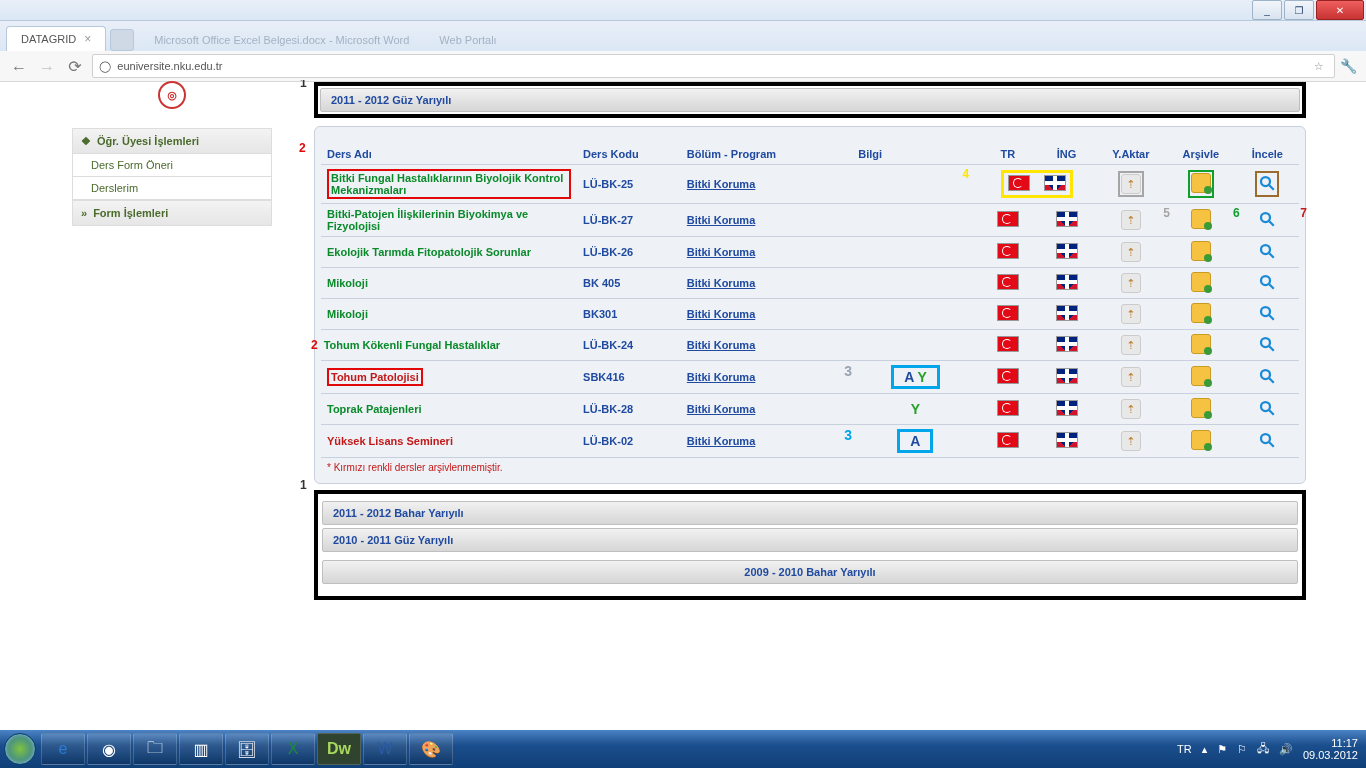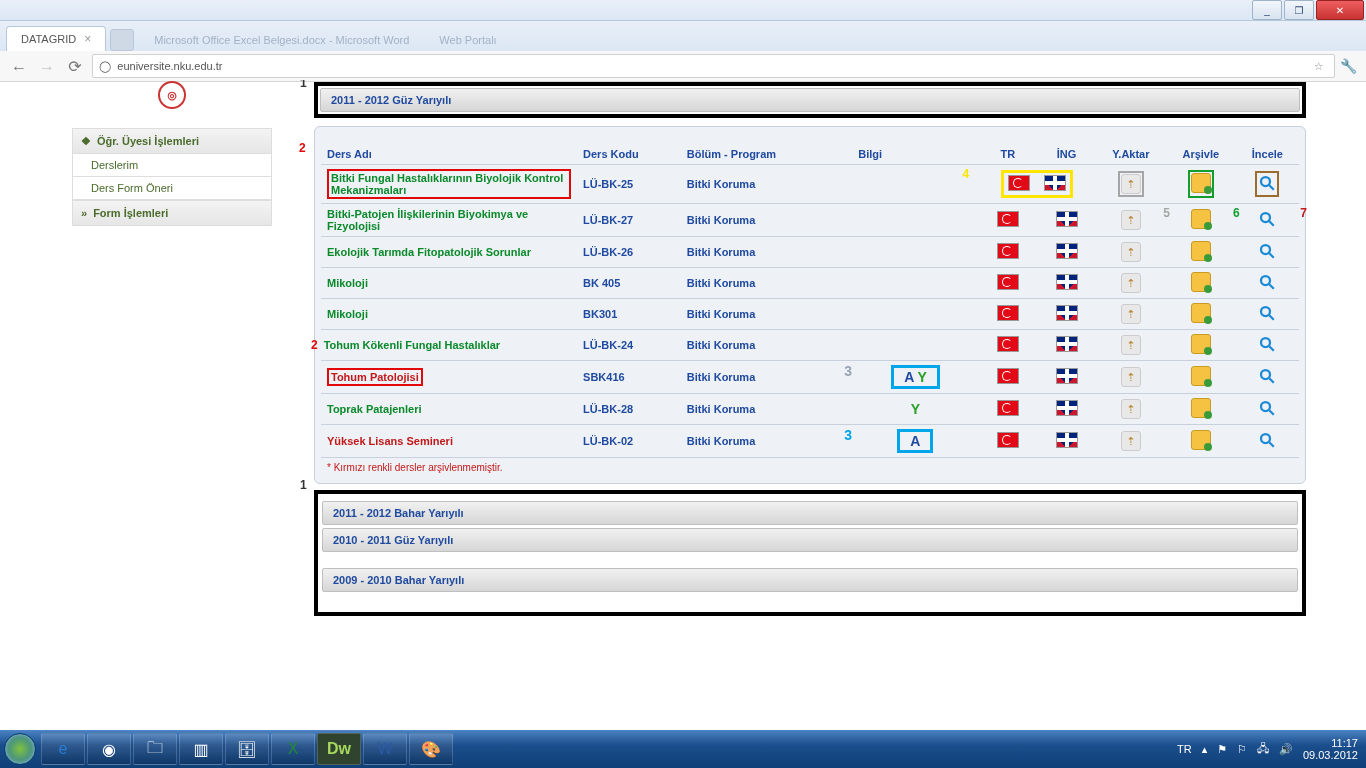--- a/index.html
+++ b/index.html
@@ -34,21 +34,21 @@
 .sem-bar{height:22px;line-height:22px;padding:0 10px;background:linear-gradient(#f1f1f1,#d6d6d6);border:1px solid #bfbfbf;color:#1f4aa0;font-weight:bold;border-radius:2px;}
 .top-group{border:4px solid #000;padding:2px;margin:2px 0 8px 0;}
 .bot-group{border:4px solid #000;padding:4px;margin-top:6px;}
 .grid{background:#eef1f6;border:1px solid #c8d0dd;border-radius:6px;padding:6px;}
 .grid table{width:100%;border-collapse:collapse;margin-top:11px;}
 .grid th{text-align:left;color:#1f4aa0;font-weight:bold;padding:4px 6px;font-size:11px;border-bottom:1px solid #c8d0dd;}
 .grid td{padding:4px 6px;border-bottom:1px solid #c8d0dd;font-size:11px;vertical-align:middle;}
 .ders{color:#0a8a2a;font-weight:bold;}
 .ders-red{color:#c41818;font-weight:bold;}
 .kod{color:#1f4aa0;font-weight:bold;}
-.prog{color:#1f4aa0;font-weight:bold;}
+.prog{color:#1f4aa0;font-weight:bold;text-decoration:underline;}
 .flag-tr{display:inline-block;width:20px;height:14px;background:#e30a17;position:relative;border:1px solid #999;}
 .flag-tr:after{content:"";position:absolute;left:4px;top:2px;width:8px;height:8px;border:1px solid #fff;border-radius:50%;border-right-color:transparent;}
 .flag-uk{display:inline-block;width:20px;height:14px;background:linear-gradient(45deg,#cf142b 25%,transparent 25%),linear-gradient(-45deg,#cf142b 25%,transparent 25%),#00247d;border:1px solid #999;position:relative;}
 .flag-uk:before{content:"";position:absolute;left:8px;top:0;width:4px;height:14px;background:#fff;}
 .flag-uk:after{content:"";position:absolute;left:0;top:5px;width:20px;height:4px;background:#fff;}
 .icon-y{display:inline-block;width:18px;height:18px;background:#e8e8e8;color:#b87d2a;text-align:center;line-height:18px;border:1px solid #ccc;border-radius:3px;}
 .icon-a{display:inline-block;width:18px;height:18px;background:#f5c242;border:1px solid #c99a24;border-radius:3px;position:relative;}
 .icon-a:after{content:"";position:absolute;right:-2px;bottom:-2px;width:8px;height:8px;background:#3a9b3a;border-radius:50%;}
 .icon-i svg{width:18px;height:18px;}
 .box-red{border:2px solid #e30808;}
@@ -108,22 +108,22 @@
 
   <div class="sidebar">
     <div class="logo-box">
           <div class="logo">◎</div>
         </div>
     <div class="acc">
       <div class="acc-h">
         <span>❖</span>
         <span>Öğr. Üyesi İşlemleri</span>
       </div>
+      <div class="acc-it">Ders Form Öneri</div>
       <div class="acc-it">Derslerim</div>
-      <div class="acc-it">Ders Form Öneri</div>
       <div class="acc-h">
         <span>»</span>
         <span>Form İşlemleri</span>
       </div>
     </div>
   </div>
 
   <div class="content">
     <div style="position:relative">
       <span class="marker1" style="position:absolute;left:-14px;top:-6px;">1</span>
@@ -277,21 +277,21 @@
             </tbody>
       </table>
       <div class="note">* Kırmızı renkli dersler arşivlenmemiştir.</div>
     </div>
 
     <div style="position:relative;margin-top:6px">
       <span class="marker1" style="position:absolute;left:-14px;top:-12px;">1</span>
       <div class="bot-group" id="sems">
             <div class="sem-bar" style="margin: 3px 0px;">2011 - 2012 Bahar Yarıyılı</div>
             <div class="sem-bar" style="margin: 3px 0px;">2010 - 2011 Güz Yarıyılı</div>
-            <div class="sem-bar" style="margin: 16px 0px;">2009 - 2010 Bahar Yarıyılı</div>
+            <div class="sem-bar" style="margin: 8px 0px; text-align: center;">2009 - 2010 Bahar Yarıyılı</div>
           </div>
     </div>
   </div>
 </div>
 
 <div class="taskbar">
   <div class="start">
         <div class="orb"></div>
       </div>
   <div class="tbi" style="color:#2b7cd3;">e</div>

